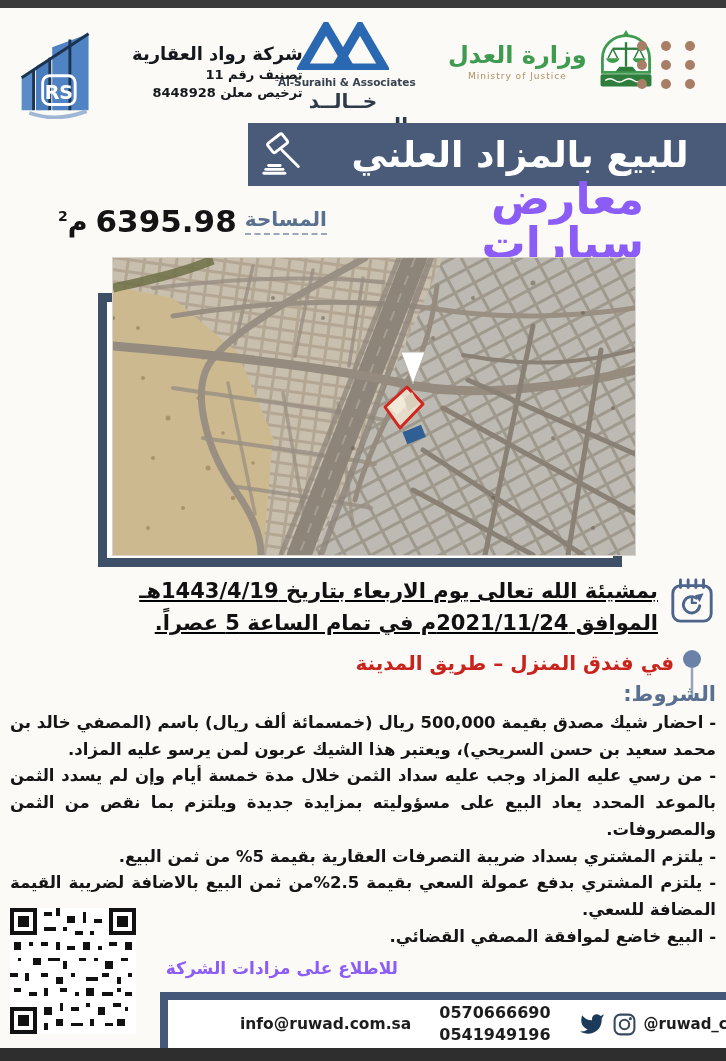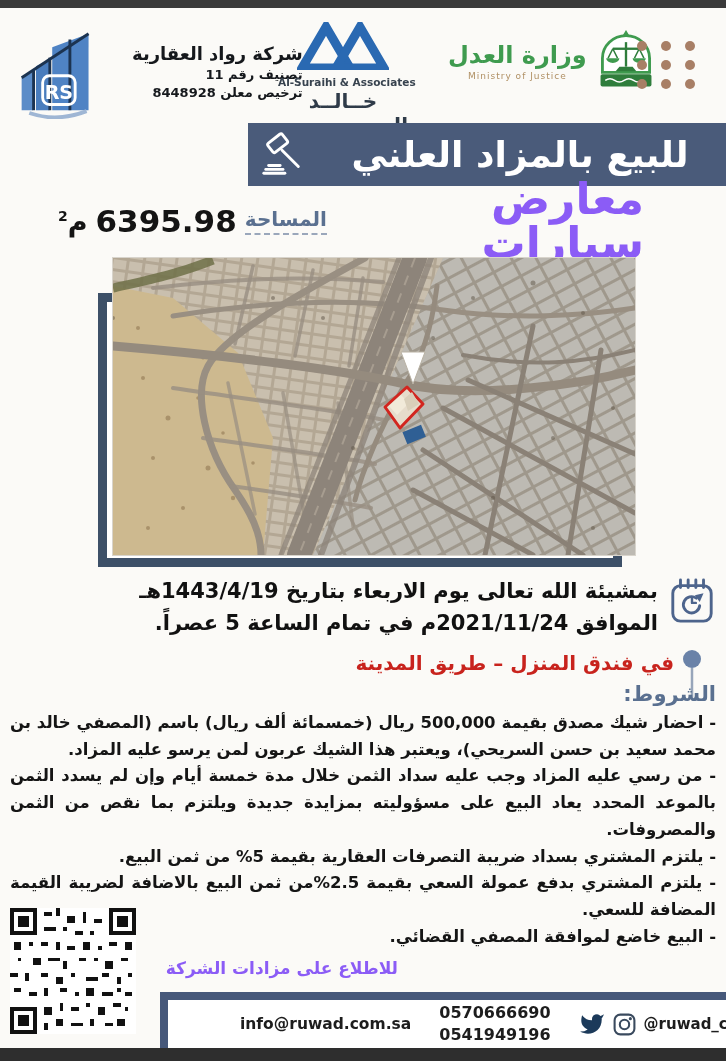--- a/index.html
+++ b/index.html
@@ -38,21 +38,21 @@
   .area{display:flex;direction:rtl;align-items:center;gap:8px;}
   .area-label{color:#5a7090;font-size:20px;font-weight:bold;border-bottom:2px dashed #9aa7bb;padding-bottom:2px;}
   .area-value{color:#141414;font-size:31px;font-weight:bold;direction:ltr;}
   .area-unit{color:#141414;font-size:27px;font-weight:bold;}
   .area-unit sup{font-size:14px;}
   
   .map-frame{left:98px;top:293px;width:506px;height:256px;border:9px solid #3d5068;background:#ffffff;}
   .map-img{left:113px;top:258px;width:522px;height:297px;box-shadow:0 0 0 1px #d8d4cc;}
   
   .date-sec{left:10px;top:576px;width:706px;direction:rtl;}
-  .date-row{display:flex;gap:10px;align-items:flex-start;}
+  .date-row{display:flex;gap:10px;align-items:flex-start;text-decoration:underline;}
   .date-text{color:#111;font-size:21px;font-weight:bold;text-align:right;line-height:1.5;}
   .loc-row{display:flex;gap:8px;align-items:flex-start;margin-top:10px;padding-right:14px;}
   .loc-text{color:#c8231d;font-size:20px;font-weight:bold;margin-top:2px;}
   
   .conditions{left:10px;top:682px;width:706px;direction:rtl;}
   .cond-heading{color:#5a7090;font-size:21px;font-weight:bold;margin:0 0 4px 0;}
   .cond-list{list-style:none;margin:0;padding:0;color:#151515;font-size:16.5px;font-weight:bold;
              line-height:1.62;text-align:justify;}
   
   .qr{left:10px;top:906px;width:126px;height:130px;}

